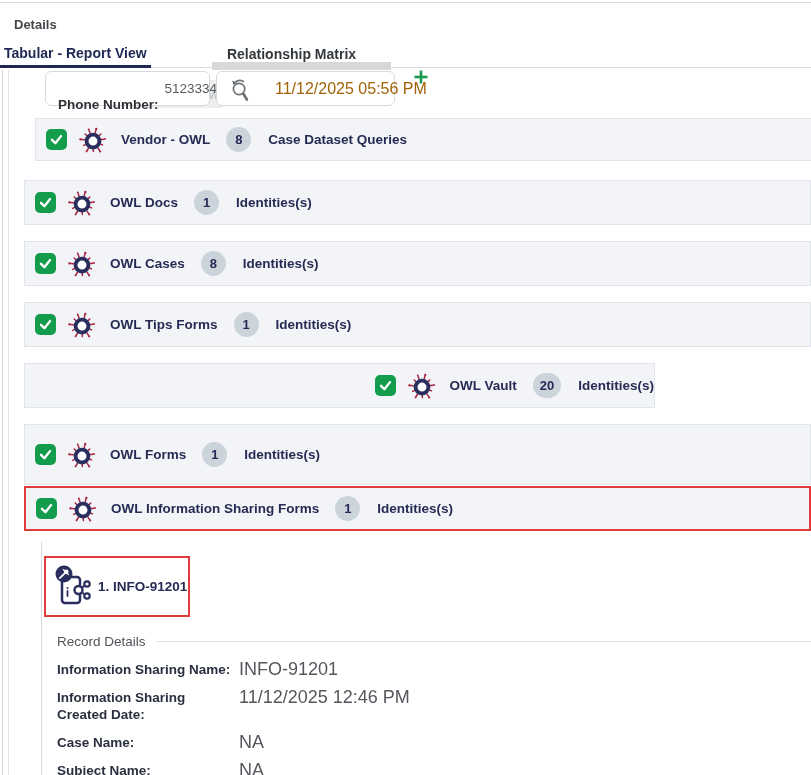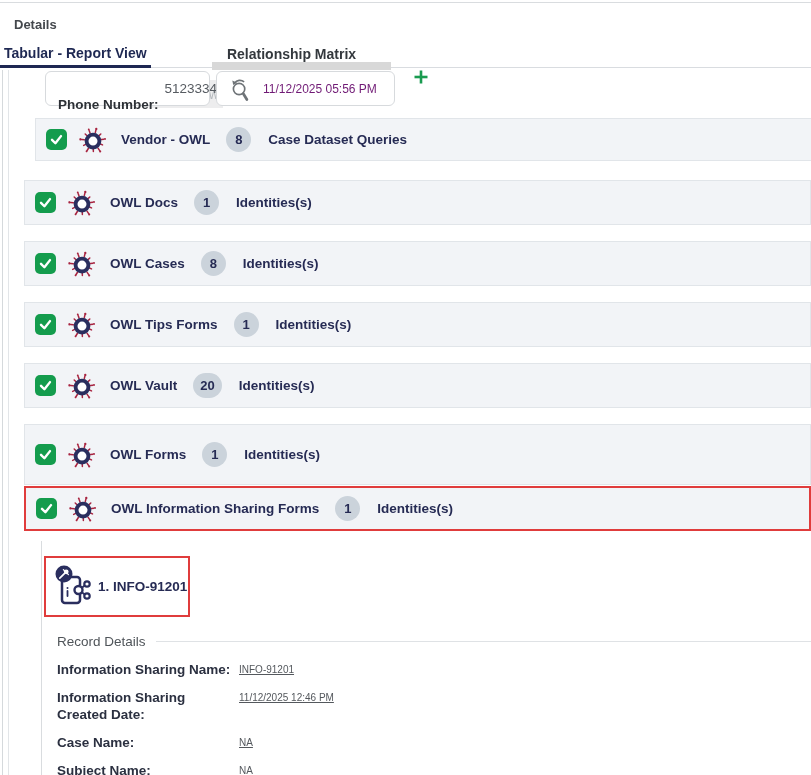--- a/index.html
+++ b/index.html
@@ -18,21 +18,21 @@
   .tab.active { color:#1e2852; font-weight:700; border-bottom:3px solid #1e2852; padding-bottom:0; }
   .tab.disabled { color:#b4b9bd; background:#ededee;margin-top:40px; }
   .tab.normal { color:#33383d; font-weight:600; }
   
   .fieldbox { position:absolute; top:71px; height:35px; background:#fff; border:1px solid #d7dadd; border-radius:6px; display:flex; align-items:center; padding:0 12px; }
   .phone-box { left:45px; width:165px; }
   .phone-label { font-size:13.5px; font-weight:700; color:#2d3136; margin-right:6px; white-space:nowrap;margin-top:32px; }
   .phone-value { font-size:13.5px; color:#565b61; }
   .date-box { left:216px; width:179px; }
   .date-strip { position:absolute; left:212px; top:62px; width:179px; height:8px; background:#d8d8d8; }
-  .date-value { font-size:12px; color:#701a75; margin-left:12px; white-space:nowrap; }
+  .date-value { font-size:16px; color:#a16207; margin-left:24px; white-space:nowrap; }
   .plus-btn { position:absolute; left:412px; top:68px; width:18px; height:18px; display:flex; align-items:center; justify-content:center; cursor:pointer; }
   
   .vline-a { position:absolute; left:2px; top:70px; width:1px; height:705px; background:#d5d9dc; }
   .vline-b { position:absolute; left:8px; top:70px; width:1px; height:705px; background:#e2e5e8; }
   
   .ds-row { position:absolute; background:#f2f4f7; border:1px solid #e1e5e9; display:flex; align-items:center; padding-left:10px; }
   .ds-row.hl { border:2px solid #e03c3c; }
   .checkbox { width:21px; height:21px; background:#149c4d; border-radius:5px; flex:0 0 auto;
               display:flex; align-items:center; justify-content:center; cursor:pointer; }
   .virus-wrap { width:30px; height:30px; margin-left:11px; flex:0 0 auto; }
@@ -44,21 +44,21 @@
   .rec-vline { position:absolute; left:41px; top:541px; width:1px; height:234px; background:#d9dcdf; }
   .info-box { position:absolute; left:44px; top:556px; width:146px; height:61px; background:#fff;
               border:2px solid #e03c3c; display:flex; align-items:center; padding-left:6px; cursor:pointer; }
   .info-label { font-size:13.5px; font-weight:700; color:#262b54; margin-left:6px; white-space:nowrap; }
   .rec-title-row { position:absolute; left:57px; top:634px; width:754px; display:flex; align-items:center; }
   .rec-title { font-size:13.5px; color:#4f5459; white-space:nowrap; }
   .rec-rule { flex:1; height:1px; background:#dfe2e5; margin-left:10px; }
   .rec-grid { position:absolute; left:57px; top:661px; width:740px; display:grid;
               grid-template-columns:178px 1fr; column-gap:4px; row-gap:11px; align-items:start; }
   .field-label { font-size:13.5px; font-weight:700; color:#2b3040; line-height:17px; }
-  .field-value { font-size:10px; color:#54585d; line-height:17px;text-decoration:underline; }
+  .field-value { font-size:18px; color:#54585d; line-height:17px; }
 </style>
 </head>
 <body>
 
 <div class="top-rule"></div>
 <div class="hdr">
   <div class="hdr-title">Details</div>
 </div>
 
 <div class="tabbar">
@@ -231,21 +231,21 @@
           <circle cx="14" cy="3.2" r="1.1" transform="rotate(278 14 15)"></circle>
           <circle cx="14" cy="3.5" r="0.9" transform="rotate(340 14 15)"></circle>
         </g>
         <circle cx="14" cy="15" r="6" fill="#ffffff" stroke="#2a2e5e" stroke-width="3.6"></circle>
       </svg>
     </span>
     <span class="row-label">OWL Tips Forms</span>
     <span class="badge">1</span>
     <span class="row-suffix">Identities(s)</span>
   </div>
-    <div class="ds-row" style="top: 363px; left: 24px; width: 787px; height: 45px;">
+    <div class="ds-row" style="top: 363px; left: 24px; width: 631px; height: 45px; justify-content: flex-end;">
     <span class="checkbox">
       <svg width="15" height="15" viewBox="0 0 20 20">
         <polyline points="4,10.5 8.5,15 16,5.5" fill="none" stroke="#ffffff" stroke-width="3.2" stroke-linecap="round" stroke-linejoin="round"></polyline>
       </svg>
     </span>
     <span class="virus-wrap">
       <svg width="30" height="30" viewBox="0 0 28 28">
         <g stroke="#a82440" stroke-width="1.4" stroke-linecap="round">
           <line x1="14" y1="4.2" x2="14" y2="6.8" transform="rotate(15 14 15)"></line>
           <line x1="14" y1="5.2" x2="14" y2="7.4" transform="rotate(48 14 15)"></line>

